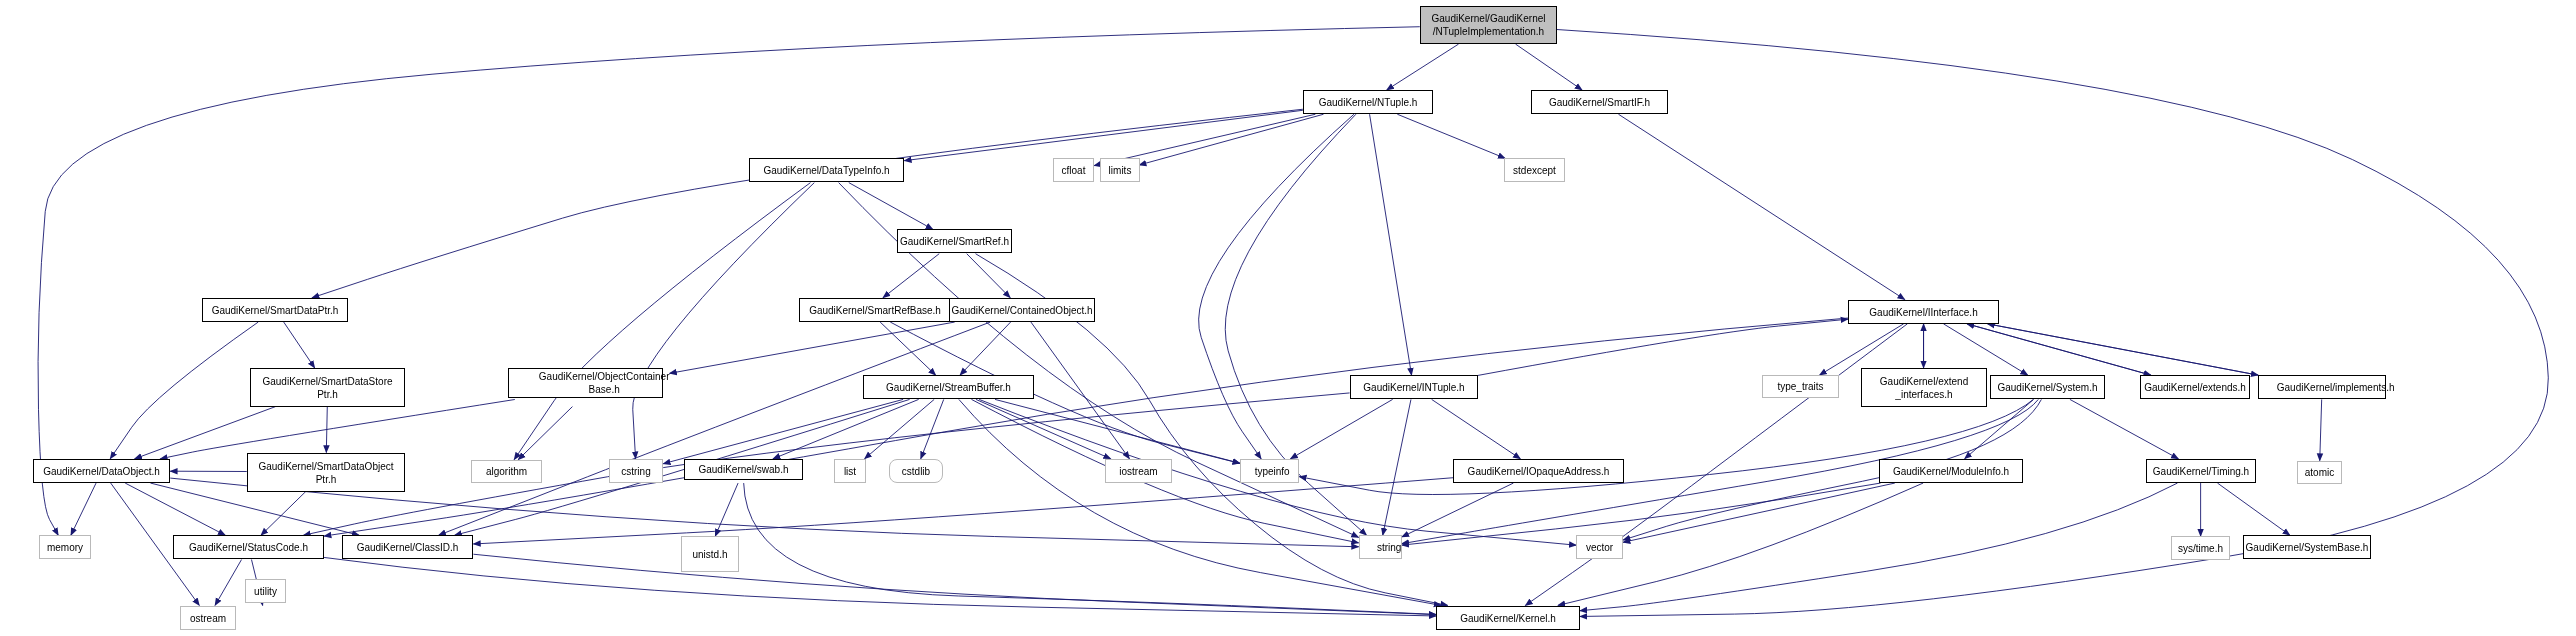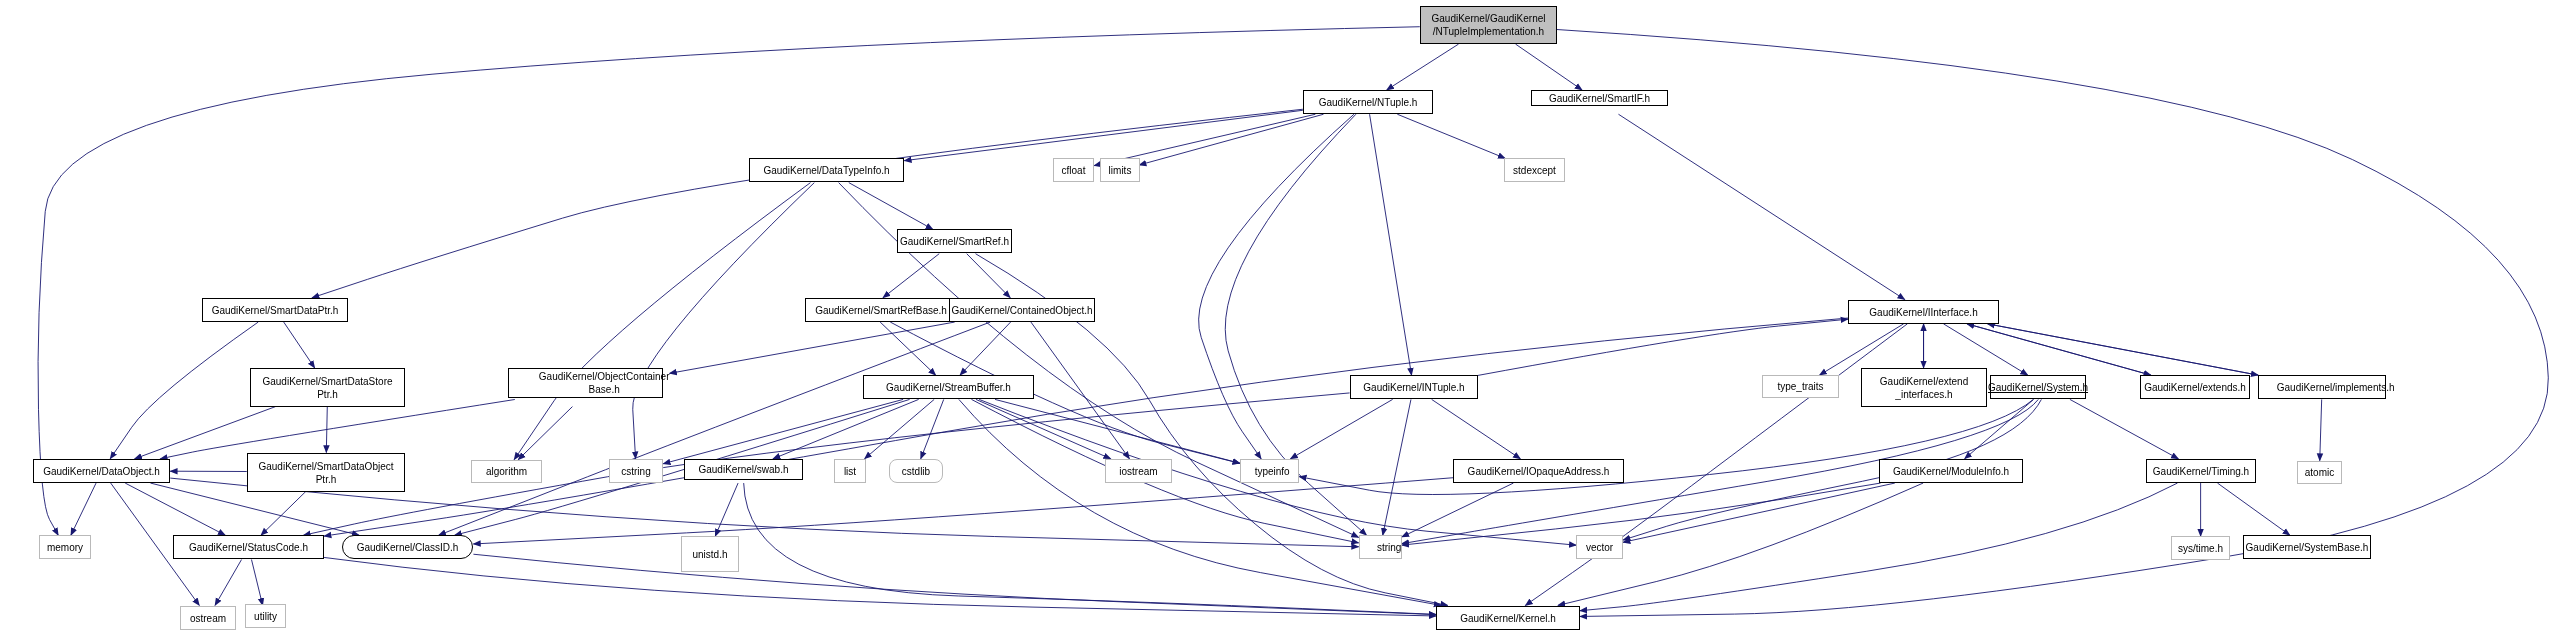--- a/index.html
+++ b/index.html
@@ -104,27 +104,27 @@
       <path d="M2090.1935483870966,537 Q1900,570 1729,587.9877049180327 L1558,605.9754098360655" fill="none" stroke="#191970" stroke-width="1" marker-end="url(#arr)"></path>
       <path d="M2106.0588235294117,537 L1804,602.8333333333334" fill="none" stroke="#191970" stroke-width="1" marker-end="url(#arr)"></path>
       <path d="M2137.502590673575,537 Q1950,620 1840.812030075188,646.5 L1731.624060150376,673" fill="none" stroke="#191970" stroke-width="1" marker-end="url(#arr)"></path>
       <path d="M2446,537 L2446,596" fill="none" stroke="#191970" stroke-width="1" marker-end="url(#arr)"></path>
       <path d="M2464.741176470588,537 L2545.258823529412,595" fill="none" stroke="#191970" stroke-width="1" marker-end="url(#arr)"></path>
       <path d="M2420.235294117647,537 Q2300,600 2075,635 Q1850,670 1803,674.4568965517242 L1756,678.9137931034483" fill="none" stroke="#191970" stroke-width="1" marker-end="url(#arr)"></path>
     </svg>
 <div class="node root" style="left: 1420px; top: 6.3px; width: 137px; height: 38px;">GaudiKernel/GaudiKernel
 /NTupleImplementation.h</div>
     <div class="node project" style="left: 1303px; top: 90px; width: 130px; height: 24px;">GaudiKernel/NTuple.h</div>
-    <div class="node project" style="left: 1531px; top: 90px; width: 137px; height: 16px;">GaudiKernel/SmartIF.h</div>
+    <div class="node project" style="left: 1531px; top: 90px; width: 137px; height: 24px;">GaudiKernel/SmartIF.h</div>
     <div class="node system" style="left: 1053px; top: 158px; width: 41px; height: 24px;">cfloat</div>
     <div class="node system" style="left: 1100px; top: 158px; width: 40px; height: 24px;">limits</div>
     <div class="node system" style="left: 1504px; top: 158px; width: 61px; height: 24px;">stdexcept</div>
     <div class="node project" style="left: 749px; top: 158px; width: 155px; height: 24px;">GaudiKernel/DataTypeInfo.h</div>
     <div class="node project" style="left: 897px; top: 229px; width: 115px; height: 24px;">GaudiKernel/SmartRef.h</div>
-    <div class="node project" style="left: 799px; top: 298px; width: 152px; height: 24px; margin-left: 6px;">GaudiKernel/SmartRefBase.h</div>
+    <div class="node project" style="left: 799px; top: 298px; width: 152px; height: 24px;">GaudiKernel/SmartRefBase.h</div>
     <div class="node project" style="left: 949px; top: 298px; width: 146px; height: 24px;">GaudiKernel/ContainedObject.h</div>
     <div class="node project" style="left: 202px; top: 298px; width: 146px; height: 24px;">GaudiKernel/SmartDataPtr.h</div>
     <div class="node project" style="left: 250px; top: 368px; width: 155px; height: 39px;">GaudiKernel/SmartDataStore
 Ptr.h</div>
     <div class="node project" style="left: 247px; top: 453px; width: 158px; height: 39px;">GaudiKernel/SmartDataObject
 Ptr.h</div>
     <div class="node project" style="left: 33px; top: 459px; width: 137px; height: 24px;">GaudiKernel/DataObject.h</div>
     <div class="node project" style="left: 508px; top: 368px; width: 155px; height: 30px; padding-left: 40px;">GaudiKernel/ObjectContainer
 Base.h</div>
     <div class="node project" style="left: 863px; top: 375px; width: 171px; height: 24px;">GaudiKernel/StreamBuffer.h</div>
@@ -135,29 +135,29 @@
     <div class="node system" style="left: 889px; top: 459px; width: 54px; height: 24px; border-radius: 8px;">cstdlib</div>
     <div class="node system" style="left: 1105px; top: 459px; width: 67px; height: 24px;">iostream</div>
     <div class="node system" style="left: 1240px; top: 459px; width: 59px; height: 24px; padding-left: 8px;">typeinfo</div>
     <div class="node project" style="left: 1350px; top: 375px; width: 128px; height: 24px;">GaudiKernel/INTuple.h</div>
     <div class="node project" style="left: 1453px; top: 459px; width: 171px; height: 24px;">GaudiKernel/IOpaqueAddress.h</div>
     <div class="node system" style="left: 681px; top: 536px; width: 58px; height: 36px;">unistd.h</div>
     <div class="node system" style="left: 1359px; top: 535px; width: 43px; height: 24px; padding-left: 20px;">string</div>
     <div class="node system" style="left: 1576px; top: 535px; width: 47px; height: 24px;">vector</div>
     <div class="node system" style="left: 39px; top: 535px; width: 52px; height: 24px;">memory</div>
     <div class="node project" style="left: 173px; top: 535px; width: 151px; height: 24px;">GaudiKernel/StatusCode.h</div>
-    <div class="node project" style="left: 342px; top: 535px; width: 131px; height: 24px; border-radius: 12px;">GaudiKernel/ClassID.h</div>
+    <div class="node project" style="left: 342px; top: 535px; width: 131px; height: 24px;">GaudiKernel/ClassID.h</div>
     <div class="node system" style="left: 180px; top: 606px; width: 56px; height: 24px;">ostream</div>
-    <div class="node system" style="left: 245px; top: 604px; width: 41px; height: 24px;">utility</div>
+    <div class="node system" style="left: 245px; top: 579px; width: 41px; height: 24px;">utility</div>
     <div class="node project" style="left: 1436px; top: 606px; width: 144px; height: 24px;">GaudiKernel/Kernel.h</div>
     <div class="node project" style="left: 1848px; top: 300px; width: 151px; height: 24px;">GaudiKernel/IInterface.h</div>
     <div class="node system" style="left: 1762px; top: 375px; width: 77px; height: 23.4px;">type_traits</div>
     <div class="node project" style="left: 1861px; top: 368px; width: 126px; height: 39px;">GaudiKernel/extend
 _interfaces.h</div>
-    <div class="node project" style="left: 1990px; top: 375px; width: 96px; height: 24px; text-decoration: underline;">GaudiKernel/System.h</div>
+    <div class="node project" style="left: 1990px; top: 375px; width: 115px; height: 24px;">GaudiKernel/System.h</div>
     <div class="node project" style="left: 2140px; top: 375px; width: 110px; height: 24px;">GaudiKernel/extends.h</div>
     <div class="node project" style="left: 2258px; top: 375px; width: 128px; height: 24px; padding-left: 30px;">GaudiKernel/implements.h</div>
     <div class="node project" style="left: 1879px; top: 459px; width: 144px; height: 24px;">GaudiKernel/ModuleInfo.h</div>
     <div class="node project" style="left: 2146px; top: 459px; width: 110px; height: 24px;">GaudiKernel/Timing.h</div>
     <div class="node system" style="left: 2171px; top: 536px; width: 59px; height: 24px;">sys/time.h</div>
     <div class="node project" style="left: 2243px; top: 535px; width: 128px; height: 24px;">GaudiKernel/SystemBase.h</div>
     <div class="node system" style="left: 2297px; top: 461px; width: 45px; height: 23.4px;">atomic</div>
   </div>
 
 

